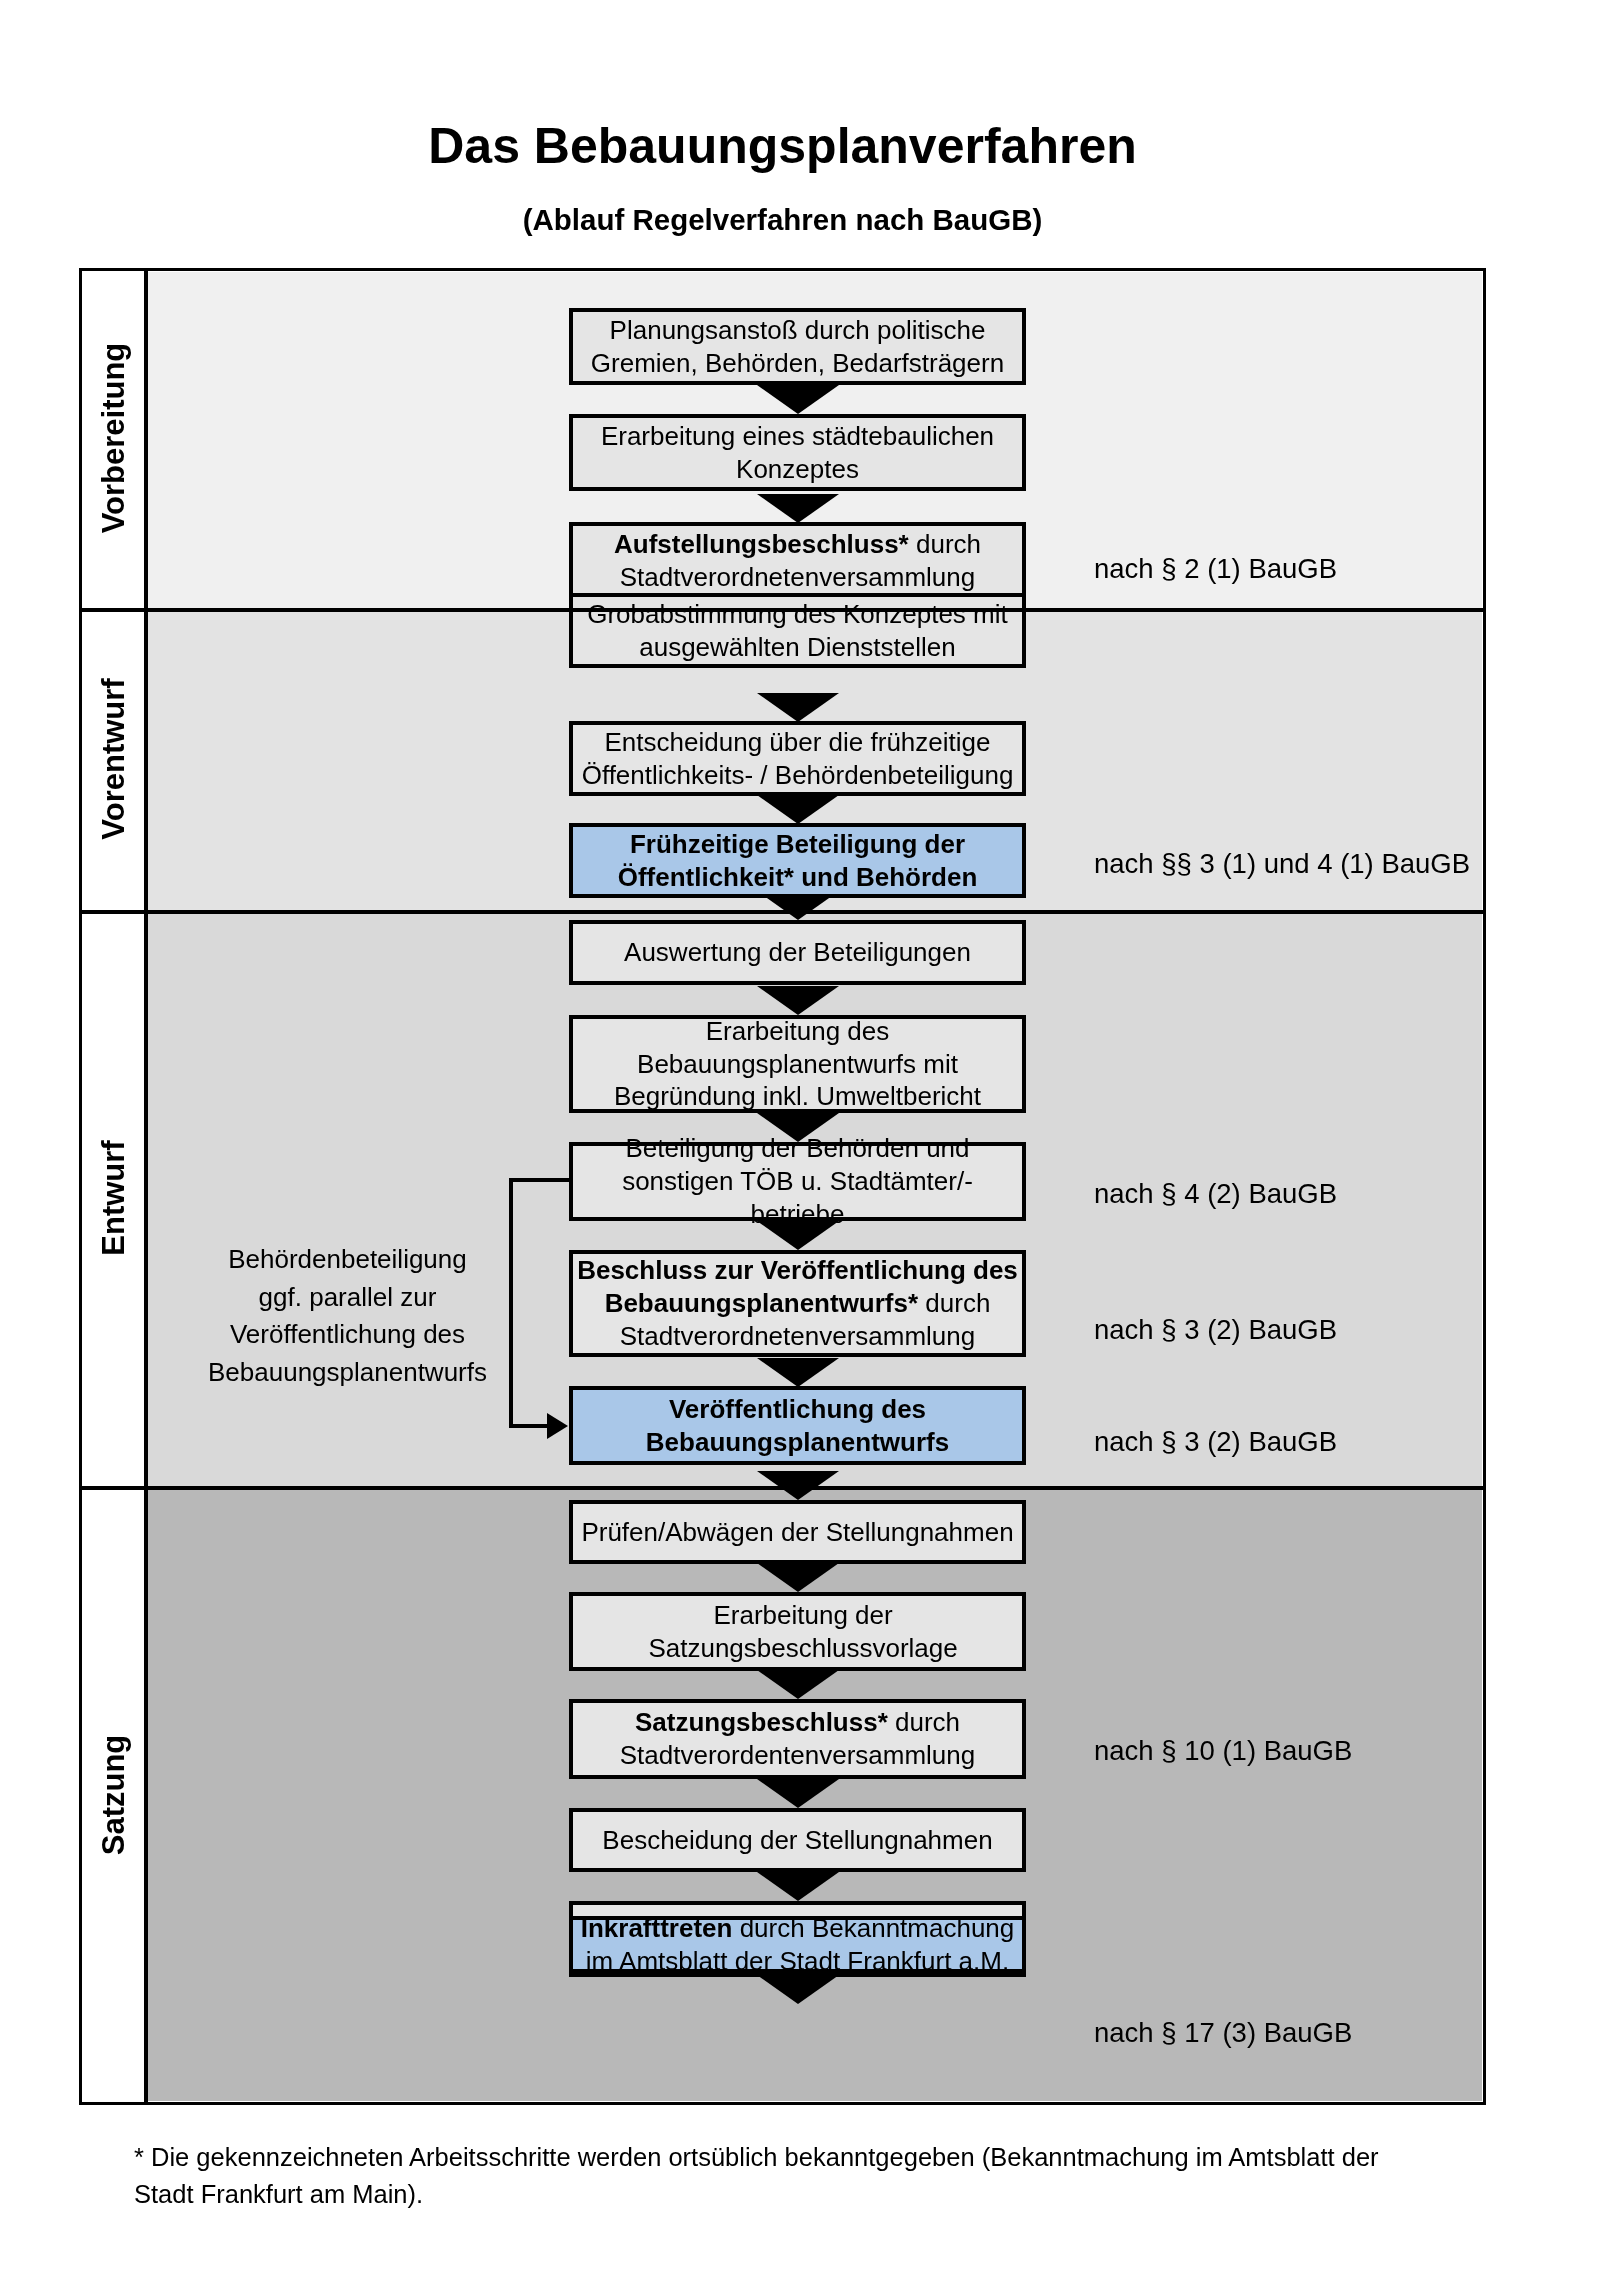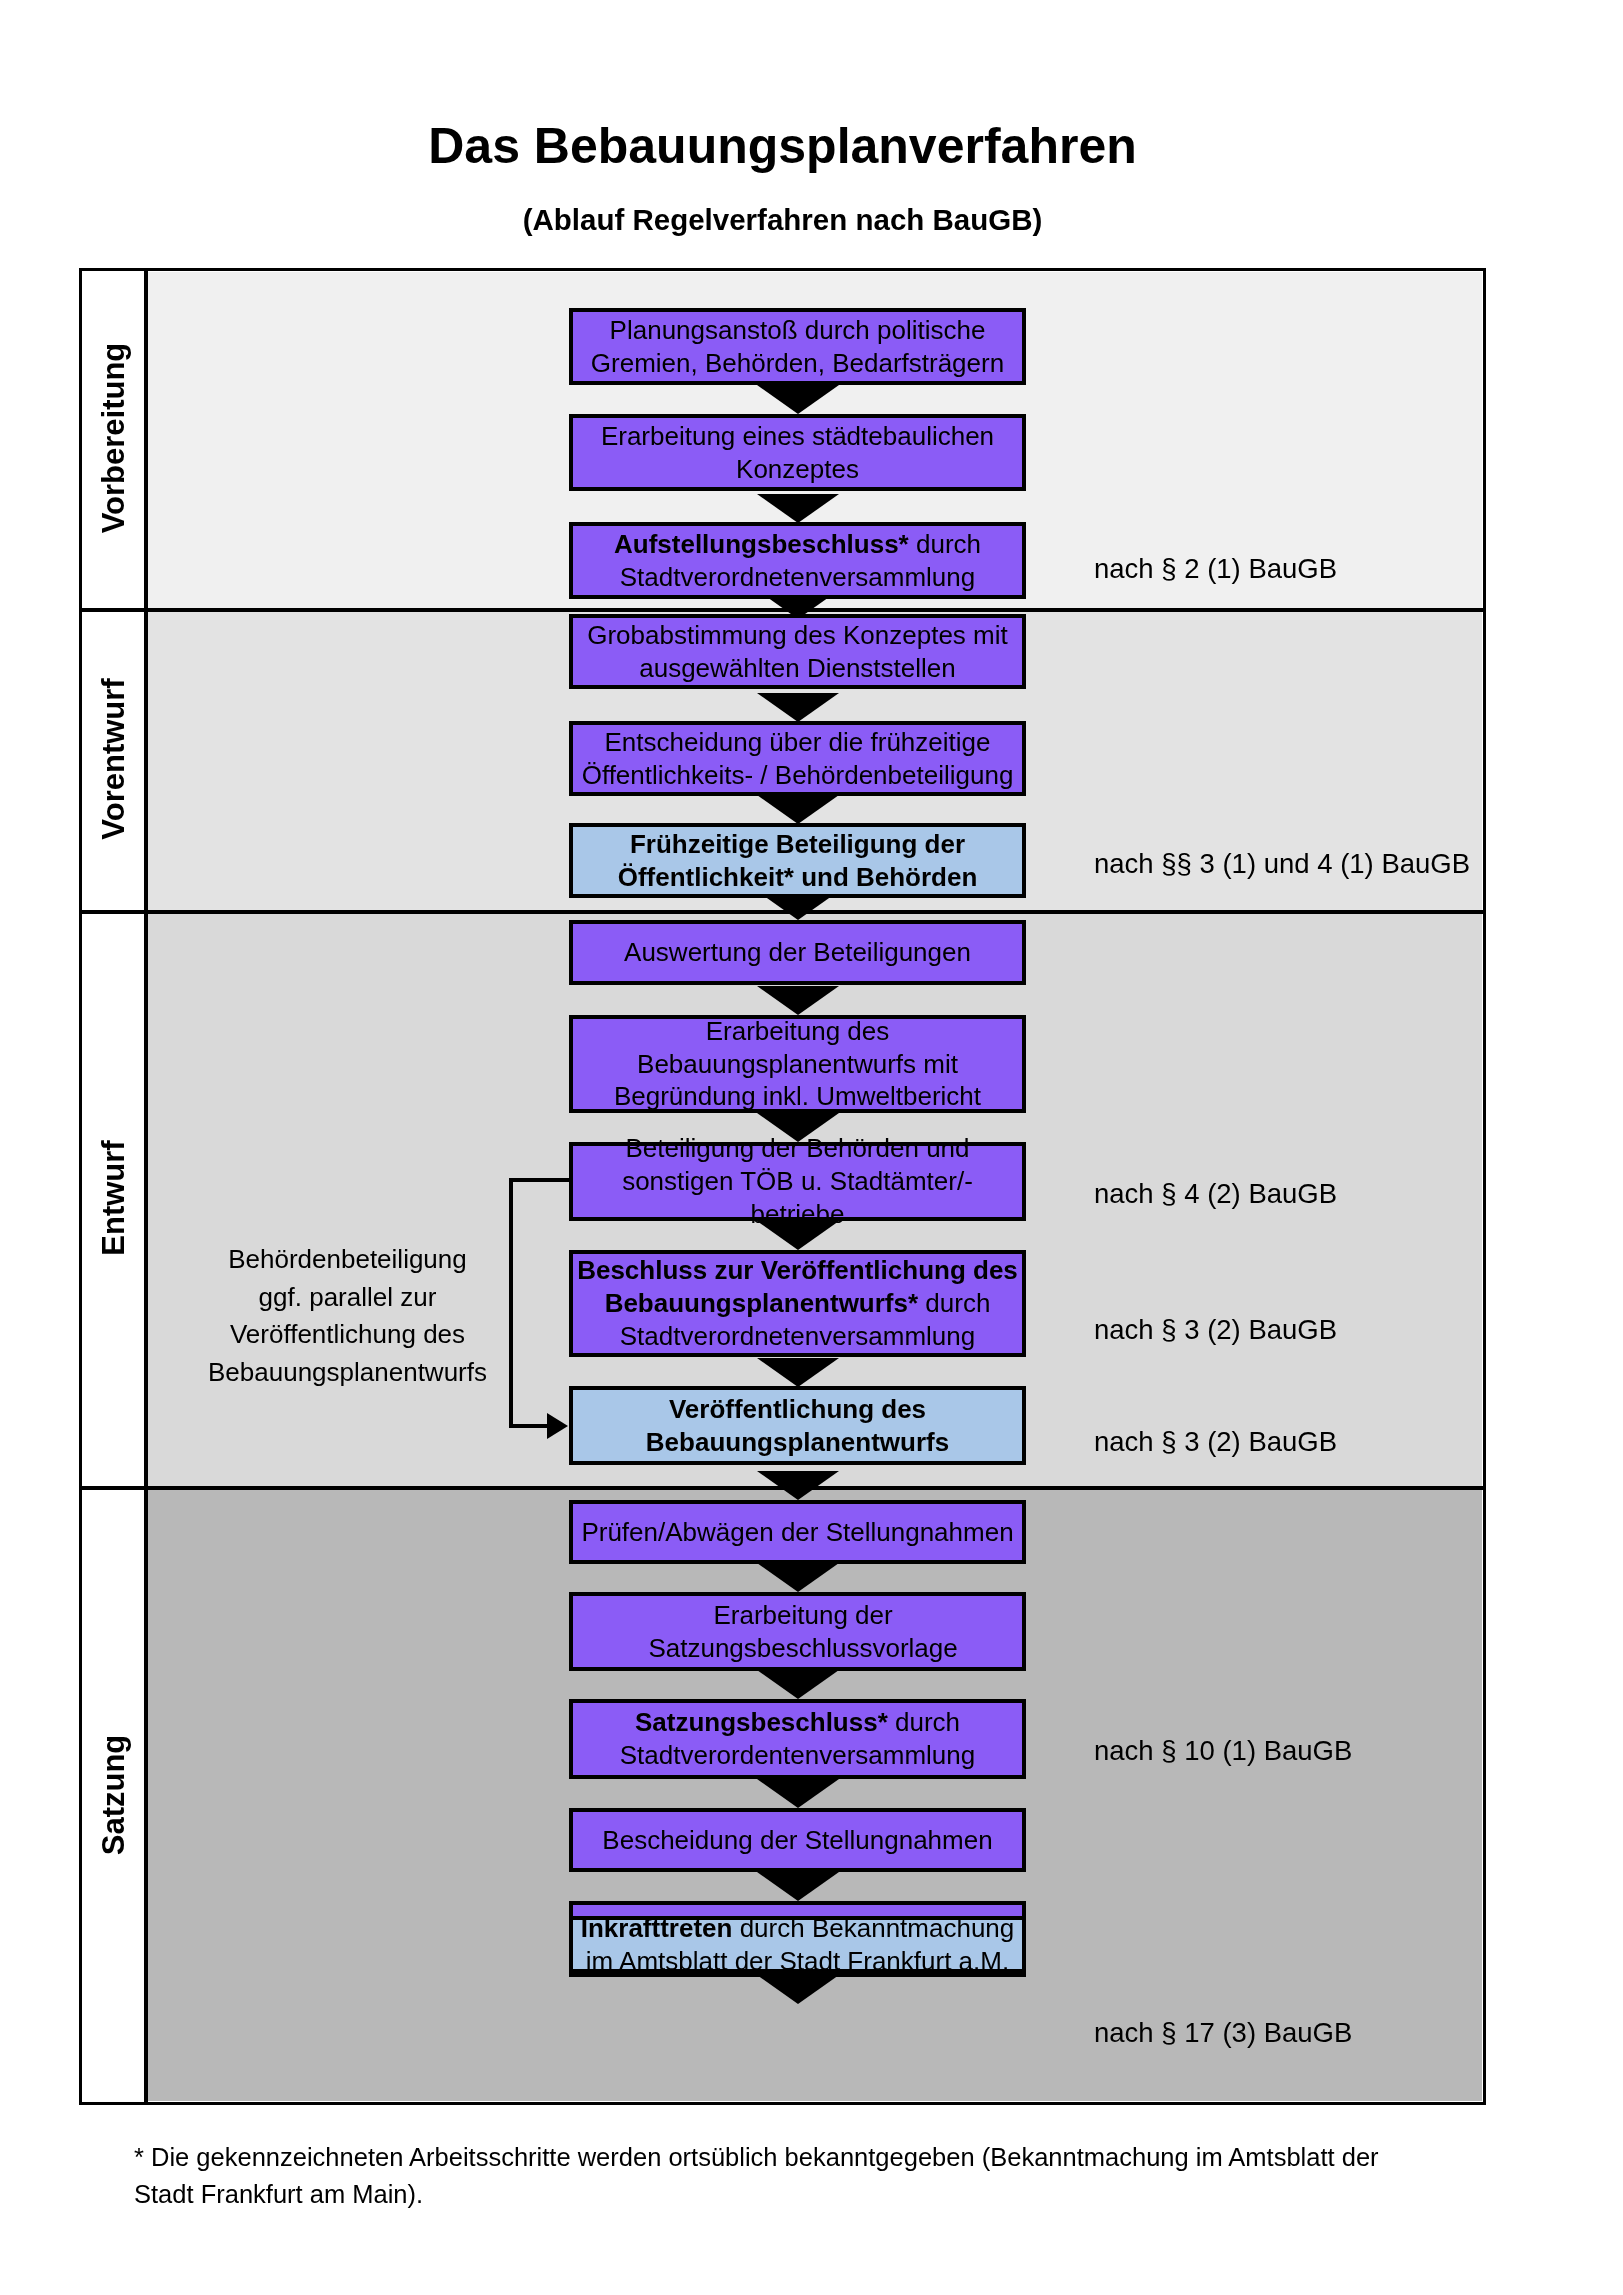--- a/index.html
+++ b/index.html
@@ -22,21 +22,21 @@
   .band { position: absolute; left: 148px; width: 1334px; z-index: 0; }
   .band0 { background: var(--band0, #f0f0f0); }
   .band1 { background: var(--band1, #e3e3e3); }
   .band2 { background: var(--band2, #d9d9d9); }
   .band3 { background: var(--band3, #b8b8b8); }
 
   .phase-label { position: absolute; left: 114px; transform: translate(-50%, -50%) rotate(-90deg);
     transform-origin: center center; font-size: 31px; font-weight: bold; white-space: nowrap; z-index: 2; }
 
   .flow-box { position: absolute; left: 569px; width: 457px; border: 4.6px solid #000;
-    background: #8b5cf6; display: flex; align-items: center; justify-content: center;
+    background: #e5e5e5; display: flex; align-items: center; justify-content: center;
     text-align: center; font-size: 26px; line-height: 1.26; z-index: 3;
     white-space: pre-line; padding: 2.6px 3.9px; }
   .flow-box .b { font-weight: bold; white-space: pre-line; }
   .flow-box .r { white-space: pre-line; }
   .flow-box.highlight { background: var(--blue, #a9c7e8); }
 
   .arrow-down { position: absolute; left: 757px; width: 0; height: 0;
     border-left: 41px solid transparent; border-right: 41px solid transparent;
     border-top: 29px solid #000; z-index: 2; }
 
@@ -96,21 +96,21 @@
 
   <div class="flow-box" style="top:308px;height:77px;"><span><span class="b"></span><span class="r">Planungsanstoß durch politische
 Gremien, Behörden, Bedarfsträgern</span></span></div>
 
   <div class="flow-box" style="top:414px;height:77px;"><span><span class="b"></span><span class="r">Erarbeitung eines städtebaulichen
 Konzeptes</span></span></div>
 
   <div class="flow-box" style="top:522px;height:77px;"><span><span class="b">Aufstellungsbeschluss*</span><span class="r"> durch
 Stadtverordnetenversammlung</span></span></div>
 
-  <div class="flow-box" style="top:614px;height:75px;text-align:center;"><span><span class="b"></span><span class="r">Grobabstimmung des Konzeptes mit
+  <div class="flow-box" style="top:593px;height:75px;text-align:center;"><span><span class="b"></span><span class="r">Grobabstimmung des Konzeptes mit
 ausgewählten Dienststellen</span></span></div>
 
   <div class="flow-box" style="top:721px;height:75px;"><span><span class="b"></span><span class="r">Entscheidung über die frühzeitige
 Öffentlichkeits- / Behördenbeteiligung</span></span></div>
 
   <div class="flow-box highlight" style="top:823px;height:75px;"><span><span class="b">Frühzeitige Beteiligung der
 Öffentlichkeit* und Behörden</span><span class="r"></span></span></div>
 
   <div class="flow-box" style="top:920px;height:65px;"><span><span class="b"></span><span class="r">Auswertung der Beteiligungen</span></span></div>
 

